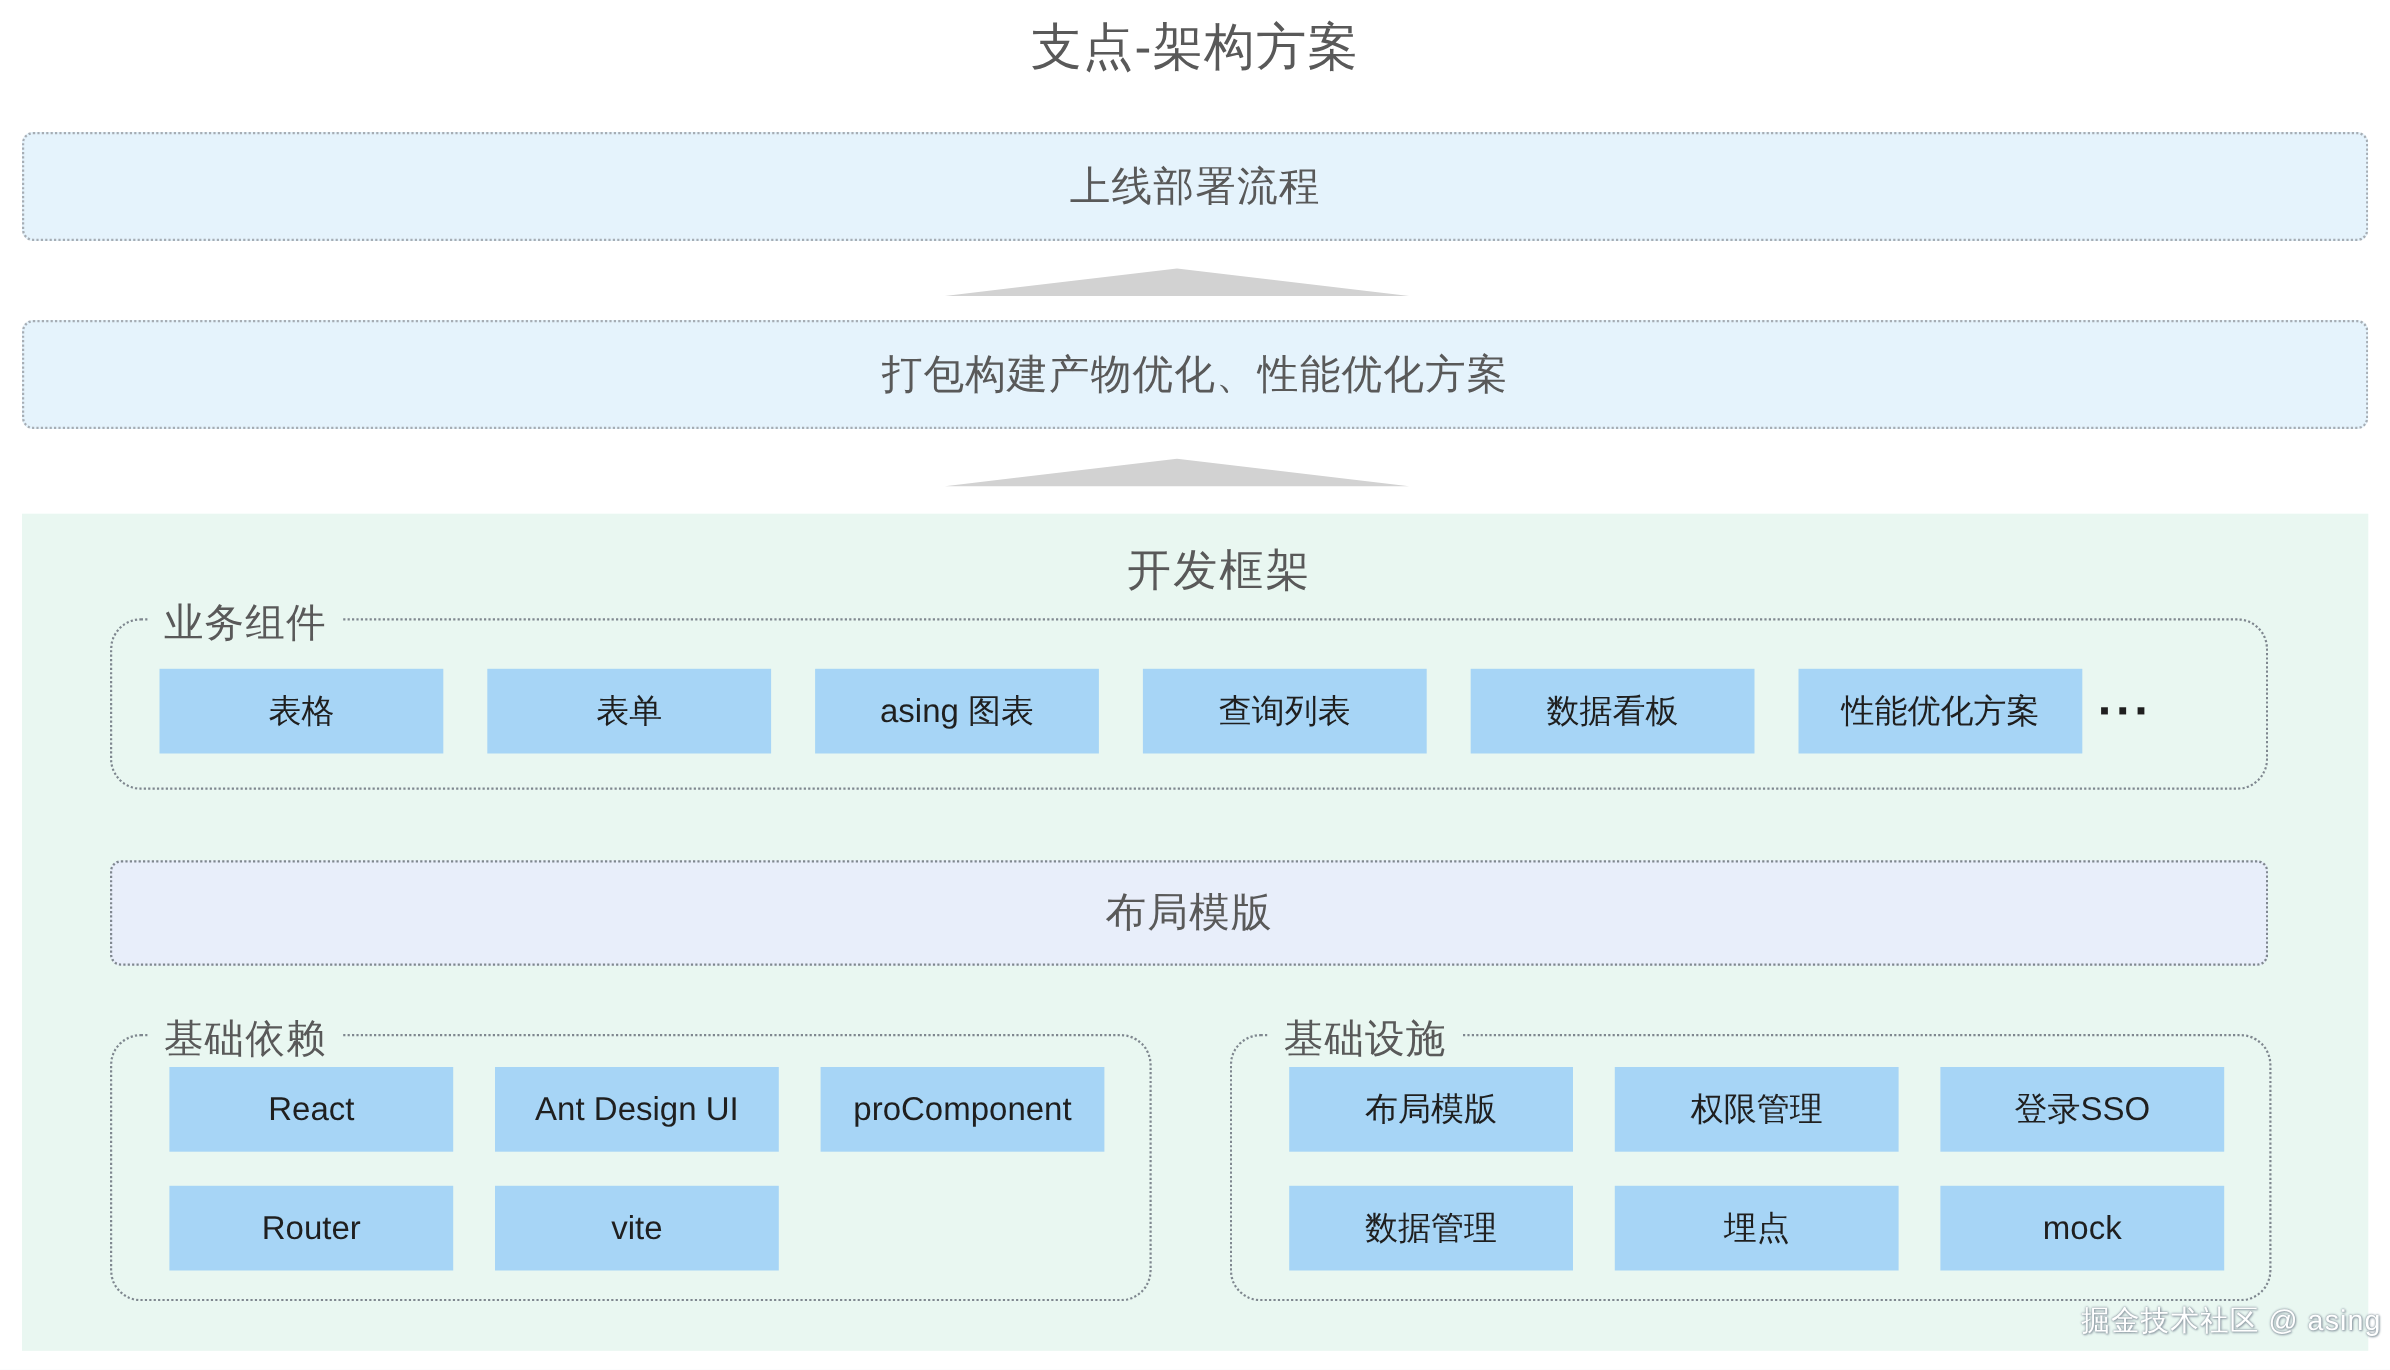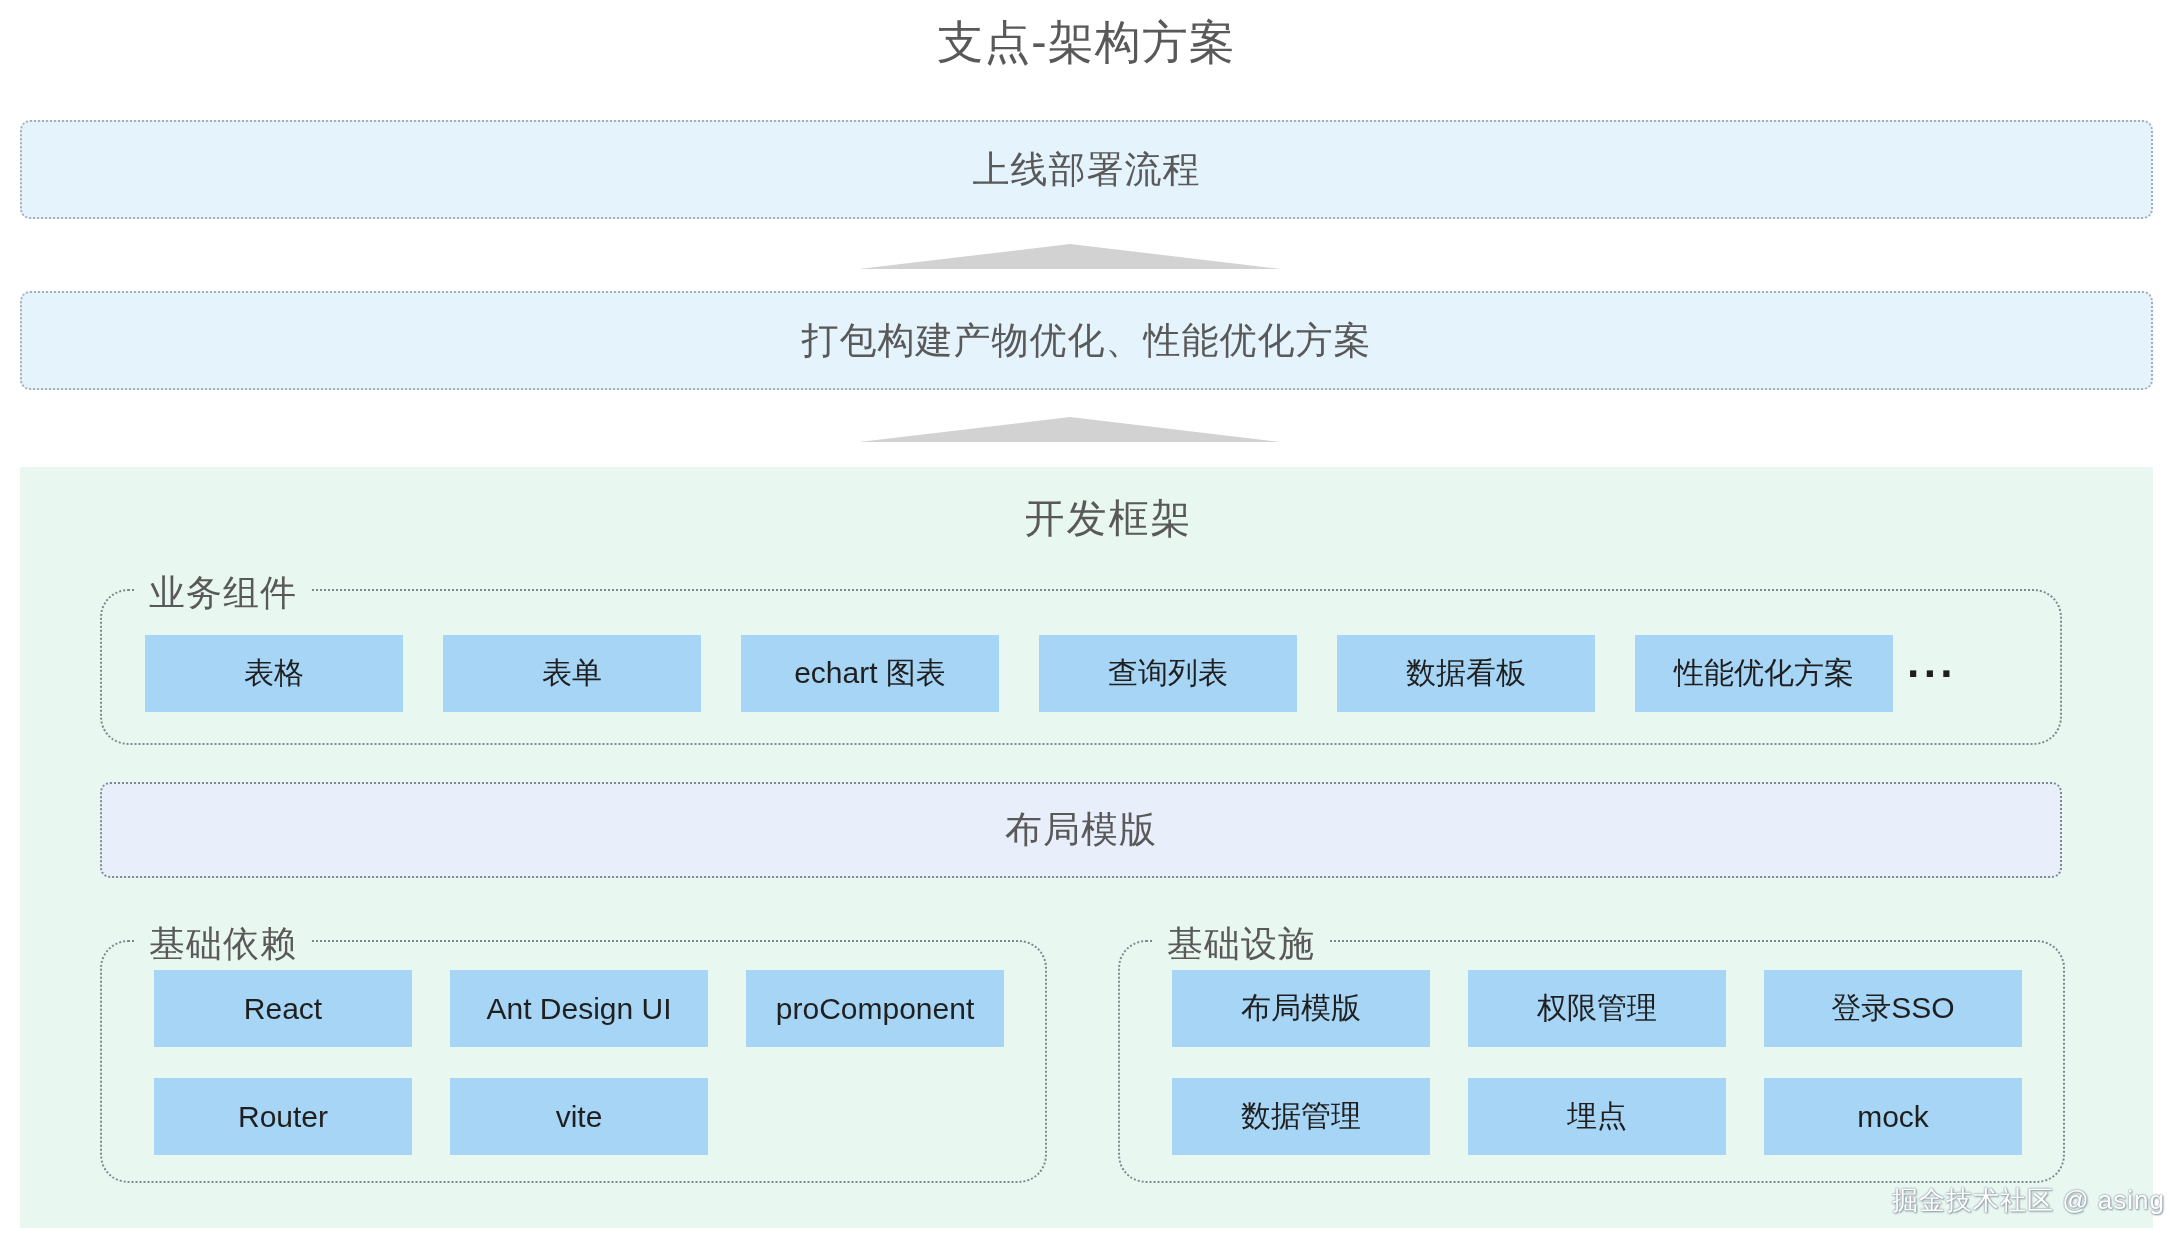--- a/index.html
+++ b/index.html
@@ -37,21 +37,21 @@
   .mint{position:absolute;left:20px;top:467px;width:2133px;height:761px;
         background:var(--mint-bg);}
   .fw-heading{position:absolute;top:24px;left:0;width:100%;text-align:center;
               font-size:40px;color:var(--heading-text);letter-spacing:2px;padding-left:44px;}
 
   .group{position:absolute;border:2px dotted var(--group-border);border-radius:28px;}
   .group-label{position:absolute;top:-22px;left:33px;padding:0 14px;
                background:var(--mint-bg);font-size:36px;color:var(--heading-text);
                letter-spacing:1px;white-space:nowrap;}
 
-  .business{left:80px;top:122px;width:1962px;height:156px;}
+  .business{left:80px;top:95px;width:1962px;height:156px;}
   .biz-row{position:absolute;left:43px;top:44px;display:flex;gap:40px;align-items:center;}
 
   .item{width:258px;height:77px;background:var(--item-bg);
         display:flex;align-items:center;justify-content:center;
         font-size:30px;color:var(--item-text);white-space:nowrap;}
   .more{font-size:44px;font-weight:700;color:var(--item-text);
         margin-left:-26px;letter-spacing:2px;line-height:77px;}
 
   .routing{position:absolute;left:80px;top:315px;width:1962px;height:96px;
            background:var(--routing-bg);border:2px dotted var(--group-border);
@@ -89,21 +89,21 @@
 
   <div class="mint">
 
     <div class="fw-heading">开发框架</div>
 
     <div class="group business">
       <span class="group-label">业务组件</span>
       <div class="biz-row">
         <div class="item">表格</div>
         <div class="item">表单</div>
-        <div class="item">echart 图表</div>
+        <div class="item">asing 图表</div>
         <div class="item">查询列表</div>
         <div class="item">数据看板</div>
         <div class="item">性能优化方案</div>
         <div class="more">···</div>
       </div>
     </div>
 
     <div class="routing">
       <span class="routing-label">布局模版</span>
     </div>

